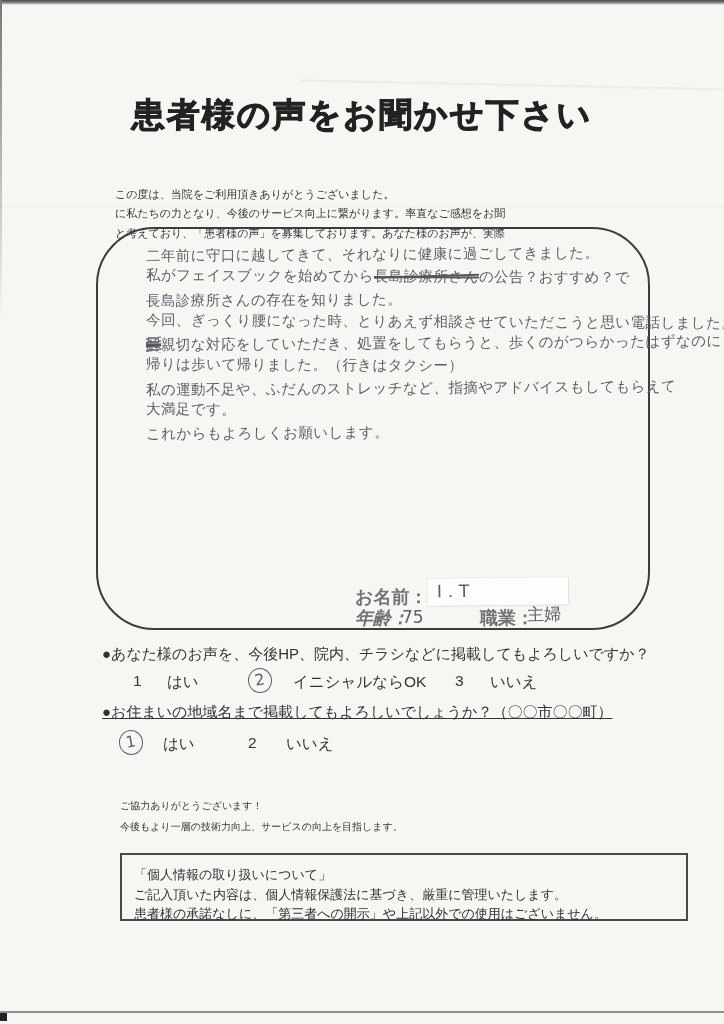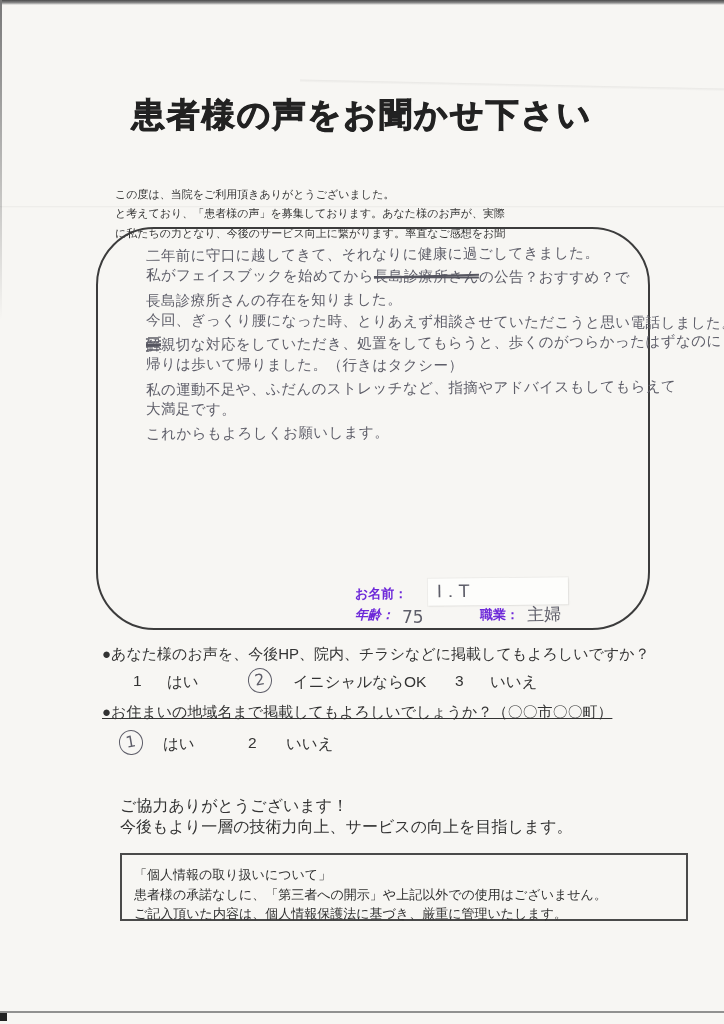--- a/index.html
+++ b/index.html
@@ -81,21 +81,21 @@
   }
   .struck::after {
     content: ""; position: absolute; left: 0; right: 0; top: 45%; height: 2px;
     background: #55555f; transform: rotate(-2deg);
   }
   .scribbled {
     background: repeating-linear-gradient(175deg, transparent 0 1px, rgba(70,70,80,.65) 1px 3px, transparent 3px 4px);
   }
 
   
-  .field-label { position: absolute; font-size: 13px; font-weight: bold; color: #6d28d9; white-space: nowrap; }
+  .field-label { position: absolute; font-size: 18px; font-weight: bold; color: #737373; white-space: nowrap; }
   .field-value { position: absolute; font-size: 17px; white-space: nowrap; }
   .tape {
     position: absolute; left: 428px; top: 578px; width: 140px; height: 27px;
     background: #fdfdfb;
     box-shadow: 0 0 0 1px rgba(0,0,0,0.04), 1px 1px 2px rgba(0,0,0,0.05);
     transform: rotate(-0.6deg);
   }
 
   
   .question { position: absolute; left: 102px; font-size: 15px; color: #333; white-space: nowrap; font-weight: 500; }
@@ -104,21 +104,21 @@
   .circled {
     display: inline-block;
     border: 1.7px solid #5e5e69;
     border-radius: 50%;
     padding: 2px 6px 3px 6px;
     transform: rotate(-10deg);
     margin-top: -4px;
   }
 
   
-  .thanks { position: absolute; left: 120px; top: 795px; font-size: 16px; line-height: 21px; color: #333; font-weight: 500; }
+  .thanks { position: absolute; left: 120px; top: 795px; font-size: 10px; line-height: 21px; color: #333; font-weight: 500; }
   .thanks div { white-space: nowrap; }
 
   
   .privacy-box {
     position: absolute; left: 120px; top: 853px; width: 568px; height: 68px;
     border: 2px solid #4a4a4a;
     padding: 10px 12px;
     font-size: 13px; line-height: 19.5px; color: #2f2f2f; font-weight: 500;
   }
   .privacy-box div { white-space: nowrap; }
@@ -130,22 +130,22 @@
 
   <div class="scan-edge-top"></div>
   <div class="scan-edge-left"></div>
   <div class="crease1"></div>
   <div class="crease2"></div>
 
   <h1 class="title">患者様の声をお聞かせ下さい</h1>
 
   <div class="intro">
     <div>この度は、当院をご利用頂きありがとうございました。</div>
+    <div>に私たちの力となり、今後のサービス向上に繋がります。率直なご感想をお聞</div>
     <div>と考えており、「患者様の声」を募集しております。あなた様のお声が、実際</div>
-    <div>に私たちの力となり、今後のサービス向上に繋がります。率直なご感想をお聞</div>
   </div>
 
   <div class="comment-box">
     <div class="hw-lines hand">
       <div class="hw-line"><span>二年前に守口に越してきて、それなりに健康に過ごしてきました。</span></div>
       <div class="hw-line"><span>私がフェイスブックを始めてから</span><span class="struck">長島診療所さん</span><span>の公告？おすすめ？で</span></div>
       <div class="hw-line"><span>長島診療所さんの存在を知りました。</span></div>
       <div class="hw-line"><span>今回、ぎっくり腰になった時、とりあえず相談させていただこうと思い電話しました。</span></div>
       <div class="hw-line"><span class="struck scribbled">解</span><span>親切な対応をしていただき、処置をしてもらうと、歩くのがつらかったはずなのに</span></div>
       <div class="hw-line"><span>帰りは歩いて帰りました。（行きはタクシー）</span></div>
@@ -181,19 +181,19 @@
     <span style="left:183px;">いいえ</span>
   </div>
 
   <div class="thanks">
     <div>ご協力ありがとうございます！</div>
     <div>今後もより一層の技術力向上、サービスの向上を目指します。</div>
   </div>
 
   <div class="privacy-box">
     <div>「個人情報の取り扱いについて」</div>
+    <div>ご記入頂いた内容は、個人情報保護法に基づき、厳重に管理いたします。</div>
     <div>患者様の承諾なしに、「第三者への開示」や上記以外での使用はございません。</div>
-    <div>ご記入頂いた内容は、個人情報保護法に基づき、厳重に管理いたします。</div>
   </div>
 
   <div class="scan-edge-bottomline"></div>
   <div class="scan-corner-dot"></div>
 </div>
 
 </body></html>

